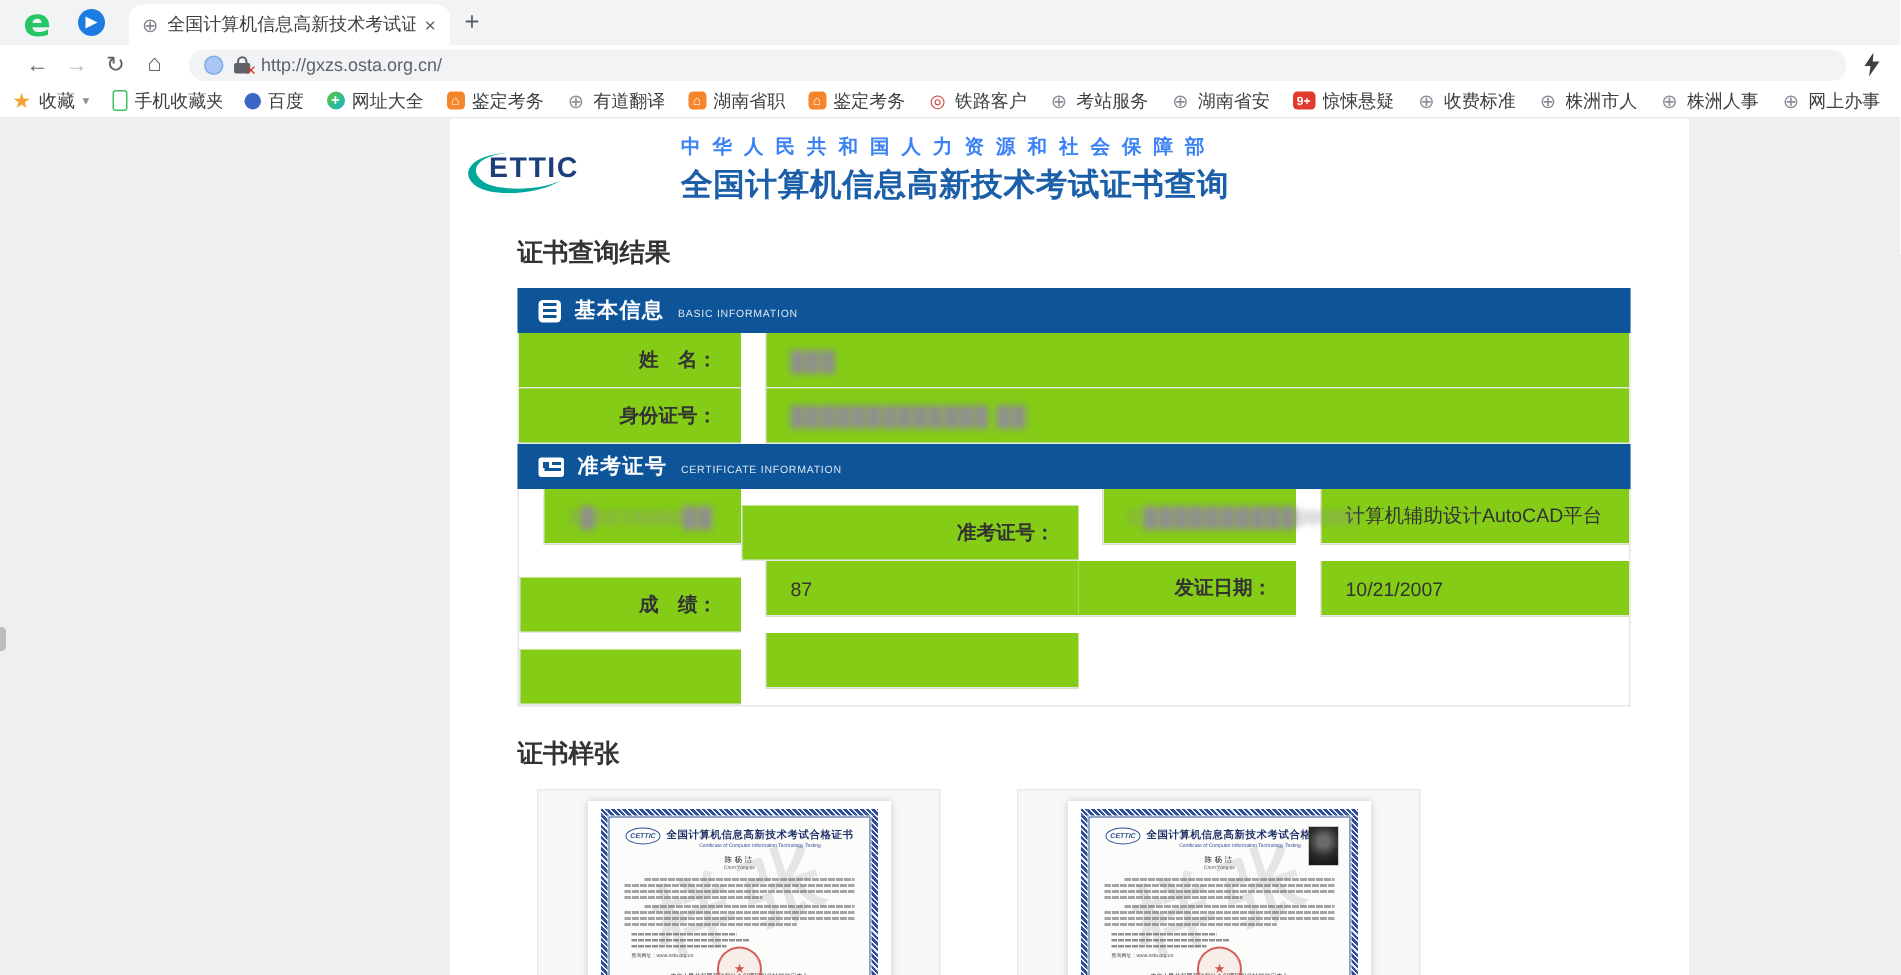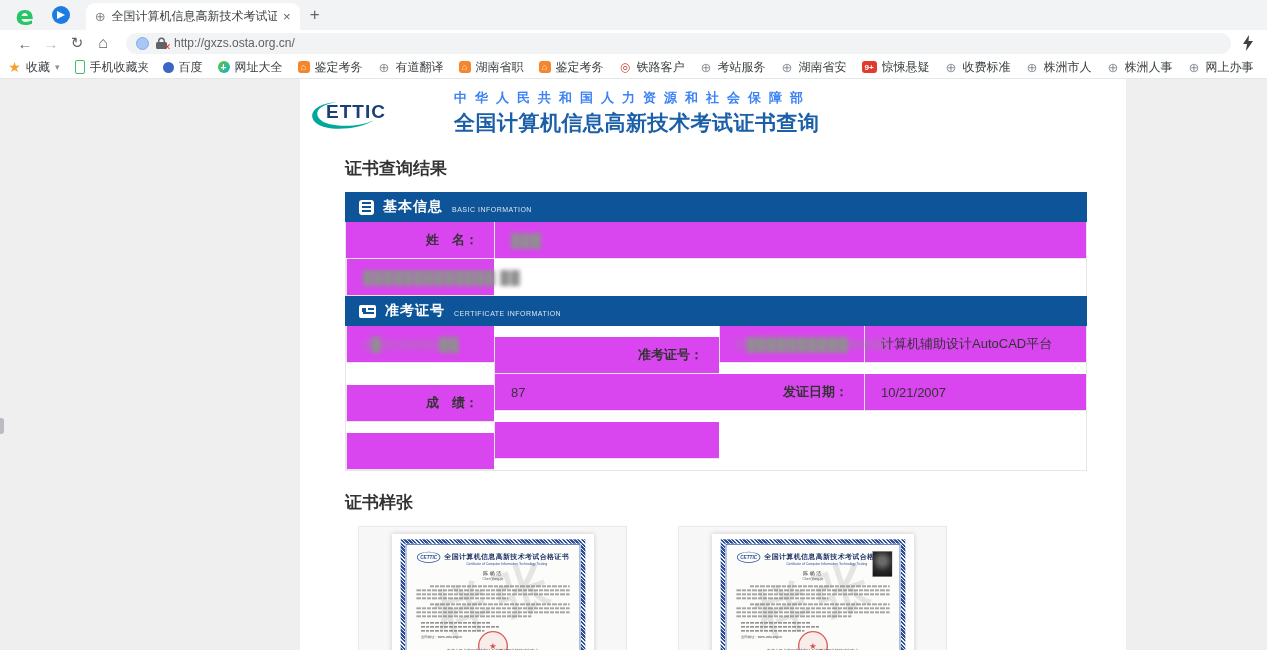--- a/index.html
+++ b/index.html
@@ -73,23 +73,23 @@
     justify-content:center;align-items:center;gap:2px;flex:none;}
   .doc-ic i{display:block;width:9px;height:2px;background:#0d5499;}
   .card-ic{width:17px;height:13px;background:#fff;border-radius:2px;position:relative;flex:none;}
   .card-ic::before{content:"";position:absolute;left:3px;top:3px;width:4px;height:4px;background:#0d5499;}
   .card-ic::after{content:"";position:absolute;right:2px;top:3px;width:6px;height:2px;background:#0d5499;
     box-shadow:0 4px 0 #0d5499, -5px 4px 0 #0d5499;}
 
   .grid2{display:grid;grid-template-columns:148px 1fr;}
   .grid4{display:grid;grid-template-columns:148px 225px 145px 222px;}
   .cell{height:36px;border-bottom:1px solid #e6e6e6;display:flex;align-items:center;
-    font-size:13px;color:#333;background:#d946ef;min-width:0;}
+    font-size:13px;color:#333;background:#84cc16;min-width:0;}
   .cell.lbl{justify-content:flex-end;padding-right:16px;font-weight:bold;white-space:nowrap;}
-  .cell.val{padding-left:16px;border-left:1px solid #e6e6e6;}
+  .cell.val{padding-left:16px;border-left:1px solid #e6e6e6;margin-left:16px;}
   .grid4 .cell.lbl2{border-left:1px solid #e6e6e6;margin-top:11px;}
   .blur{filter:blur(2px);color:#8f8f8f;font-weight:normal;letter-spacing:1px;white-space:nowrap;}
 
   .cards{display:flex;gap:51px;margin:12px 0 0 58px;}
   .cert-card{width:267px;height:163px;background:#f7f7f8;border:1px solid #e9e9e9;
     display:flex;align-items:center;justify-content:center;}
   .cert-img{width:202px;height:150px;background:#fff;box-shadow:0 0 5px rgba(0,0,0,.18);
     position:relative;overflow:hidden;}
   .cert-scale{position:absolute;top:0;left:0;width:606px;height:450px;
     transform:scale(.3333);transform-origin:0 0;}
@@ -263,20 +263,21 @@
               <i></i>
             </span>
           <span class="cn">基本信息</span>
           <span class="en">BASIC INFORMATION</span>
         </div>
         <div class="grid2">
           <div class="cell lbl">姓　名：</div>
           <div class="cell val">
               <span class="blur">███</span>
             </div>
+          <div class="cell lbl">身份证号：</div>
           <div class="cell val">
               <span class="blur">█████████████ ██</span>
             </div>
         </div>
 
         <div class="bar">
           <span class="card-ic"></span>
           <span class="cn">准考证号</span>
           <span class="en">CERTIFICATE INFORMATION</span>
         </div>

